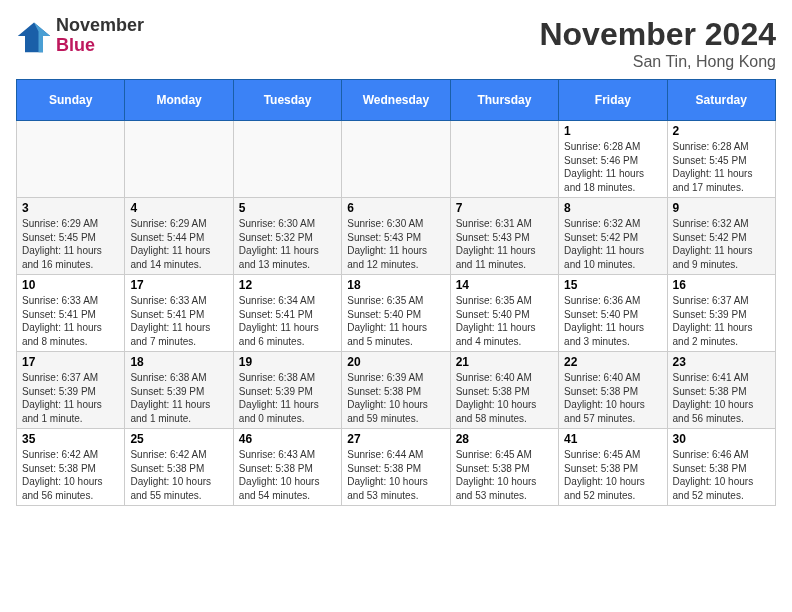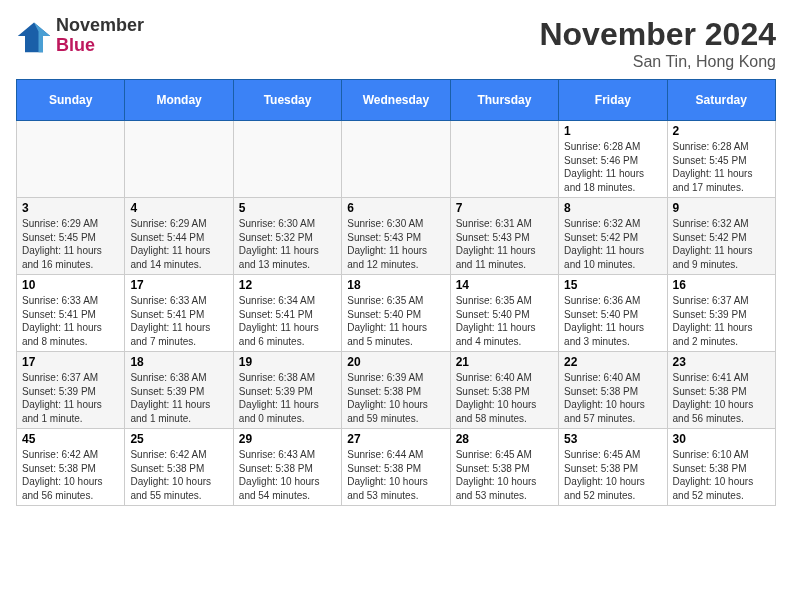--- a/index.html
+++ b/index.html
@@ -263,56 +263,56 @@
         </td>
         <td>
           <div class="day-num">23</div>
           <div class="day-info">Sunrise: 6:41 AM
 Sunset: 5:38 PM
 Daylight: 10 hours and 56 minutes.</div>
         </td>
       </tr>
       <tr>
         <td>
-          <div class="day-num">45</div>
+          <div class="day-num">35</div>
           <div class="day-info">Sunrise: 6:42 AM
 Sunset: 5:38 PM
 Daylight: 10 hours and 56 minutes.</div>
         </td>
         <td>
           <div class="day-num">25</div>
           <div class="day-info">Sunrise: 6:42 AM
 Sunset: 5:38 PM
 Daylight: 10 hours and 55 minutes.</div>
         </td>
         <td>
-          <div class="day-num">29</div>
+          <div class="day-num">46</div>
           <div class="day-info">Sunrise: 6:43 AM
 Sunset: 5:38 PM
 Daylight: 10 hours and 54 minutes.</div>
         </td>
         <td>
           <div class="day-num">27</div>
           <div class="day-info">Sunrise: 6:44 AM
 Sunset: 5:38 PM
 Daylight: 10 hours and 53 minutes.</div>
         </td>
         <td>
           <div class="day-num">28</div>
           <div class="day-info">Sunrise: 6:45 AM
 Sunset: 5:38 PM
 Daylight: 10 hours and 53 minutes.</div>
         </td>
         <td>
-          <div class="day-num">53</div>
+          <div class="day-num">41</div>
           <div class="day-info">Sunrise: 6:45 AM
 Sunset: 5:38 PM
 Daylight: 10 hours and 52 minutes.</div>
         </td>
         <td>
           <div class="day-num">30</div>
-          <div class="day-info">Sunrise: 6:10 AM
+          <div class="day-info">Sunrise: 6:46 AM
 Sunset: 5:38 PM
 Daylight: 10 hours and 52 minutes.</div>
         </td>
       </tr>
     </tbody>
 </table>
 
 </body></html>

